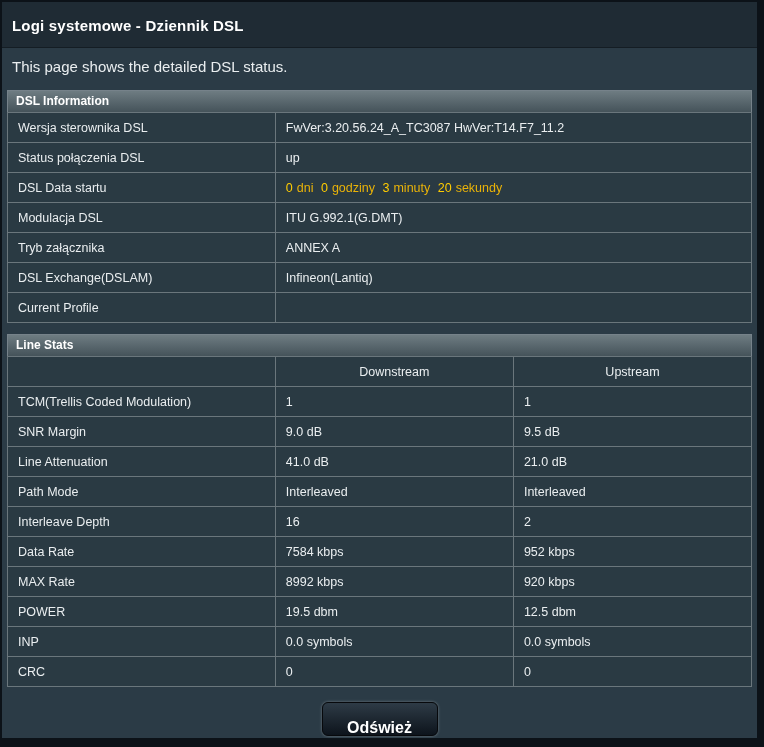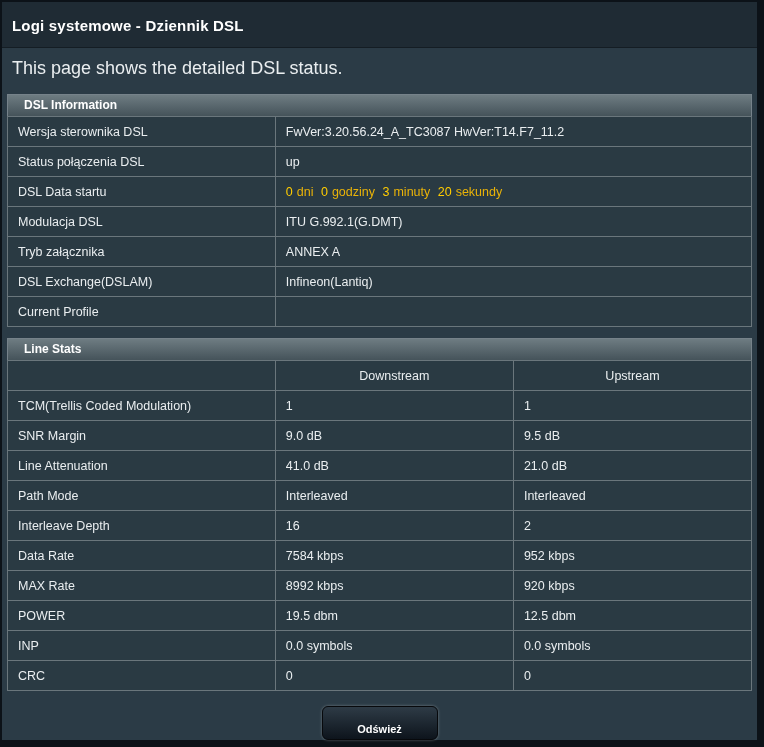--- a/index.html
+++ b/index.html
@@ -27,26 +27,26 @@
     font-size: 15px; font-weight: bold;
     color: #FFFFFF; letter-spacing: 0.2px;
   }
   .content {
     flex: 1;
     background: #2B3B46;
     padding: 8px 5px 0 5px;
   }
   .page-desc {
     margin: 2px 5px 15px 5px;
-    font-size: 18px;
+    font-size: 15px;
     color: #EAEEF0;
   }
   .section-header {
     height: 22px; line-height: 21px;
-    padding-left: 16px;
+    padding-left: 8px;
     background: linear-gradient(#6E7C82, #45535A);
     border: 1px solid #76828A; border-bottom: none;
     color: #FFFFFF; font-weight: bold; font-size: 12px;
   }
   table.form-table {
     width: 100%;
     border-collapse: collapse;
     table-layout: fixed;
     margin-bottom: 11px;
     font-size: 12.5px;
@@ -74,21 +74,21 @@
   .button-row {
     text-align: center;
     padding: 4px 0 0 0;
   }
   button.refresh {
     min-width: 116px; height: 29px;
     padding: 16px 22px;
     background: linear-gradient(#2E3B46, #0D141C);
     border: 1px solid #07090C;
     border-radius: 6px;
-    color: #FFFFFF; font-weight: bold; font-size: 11px;
+    color: #FFFFFF; font-weight: bold; font-size: 16px;
     font-family: "Liberation Sans", sans-serif;
     box-shadow: 0 0 3px rgba(255,255,255,0.35);
     cursor: pointer;
   }
 </style>
 </head>
 <body>
 
 <div class="frame">
 

